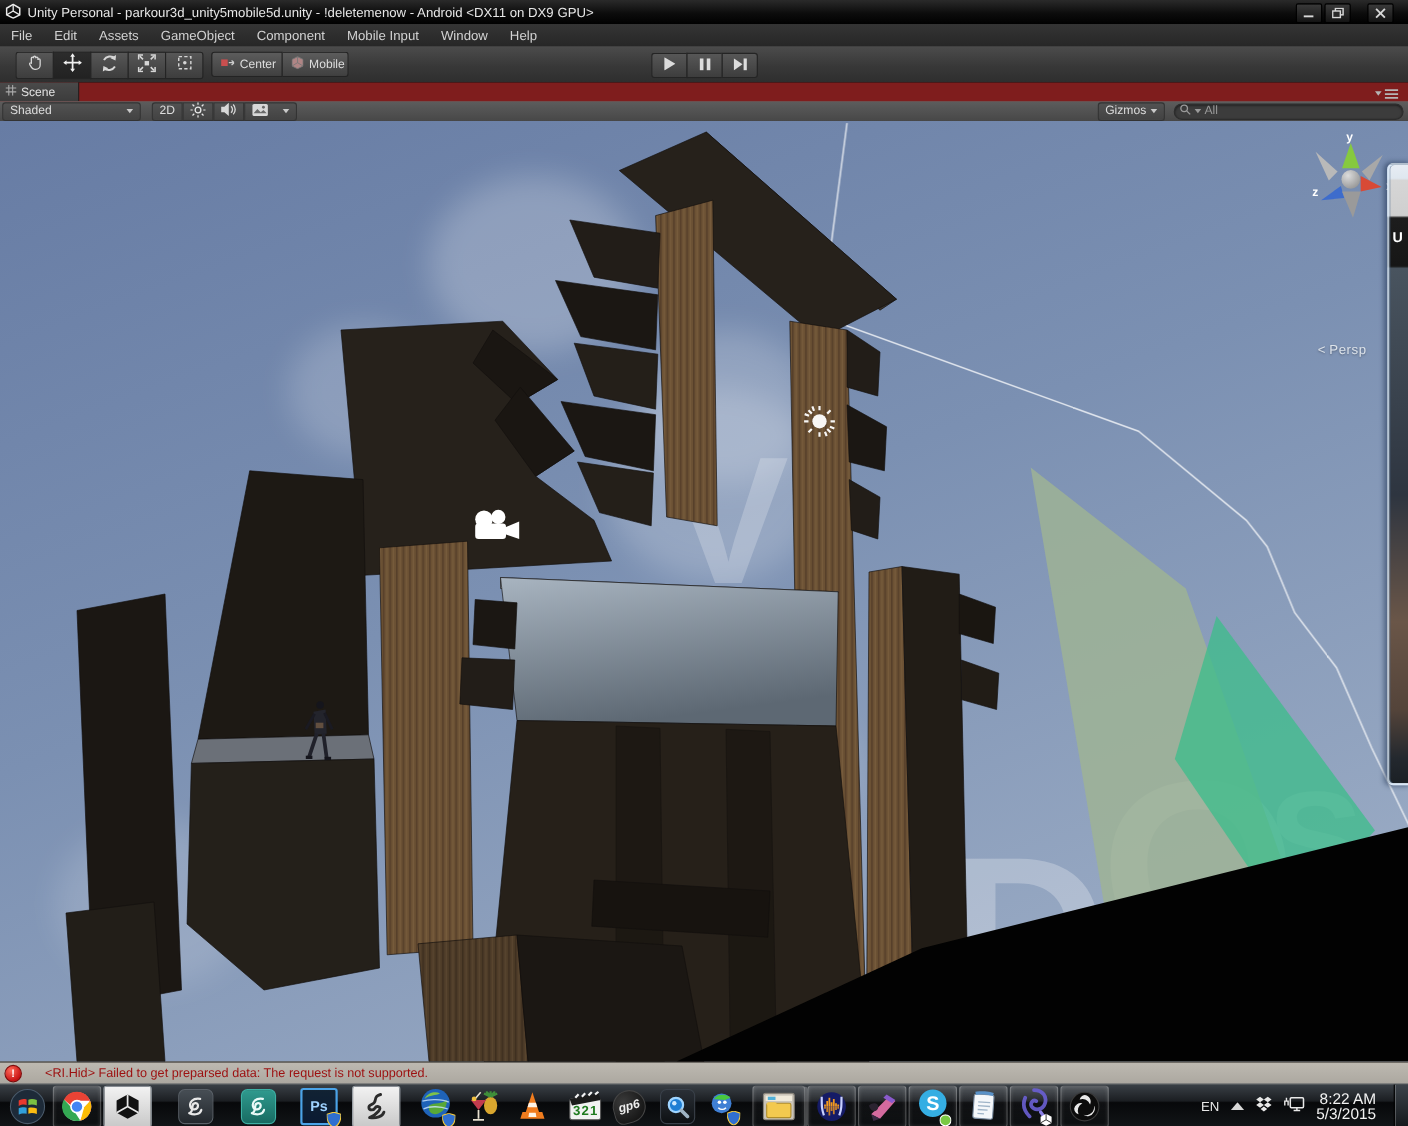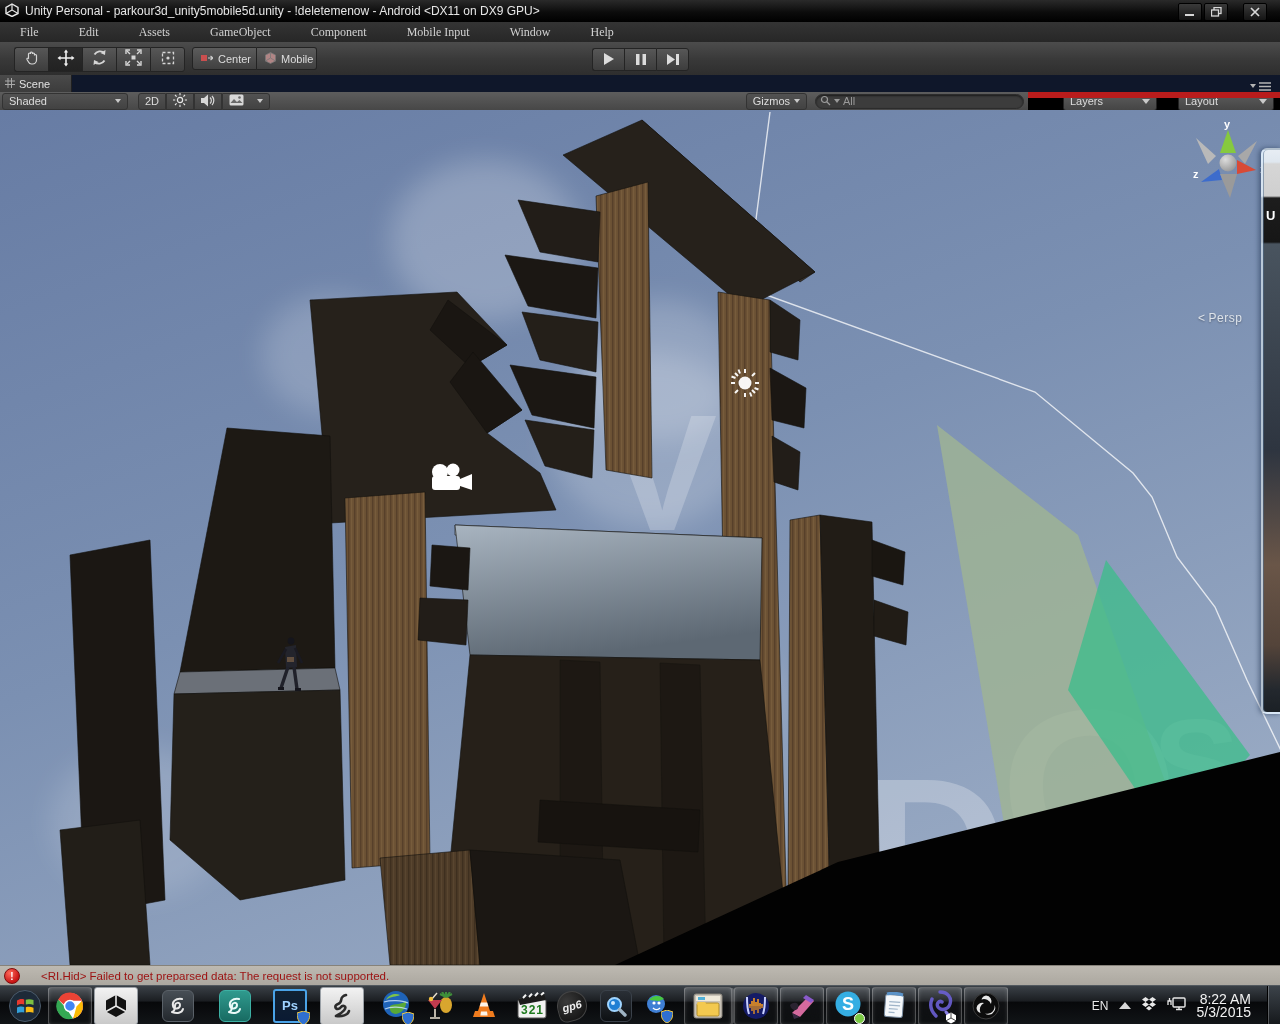--- a/index.html
+++ b/index.html
@@ -9,43 +9,43 @@
   
   .titlebar{left:0;top:0;width:1280px;height:22px;
     background:linear-gradient(#2a2a2a,#0c0c0c 55%,#000);border-bottom:1px solid #3a3a3a;
     display:flex;align-items:center;color:#e6e6e6;font-size:12px;}
   .titlebar .appico{margin:0 6px 0 5px;}
   .winbtn{width:22px;height:16px;top:3px;background:linear-gradient(#3a3a3a,#141414);
     border:1px solid #000;border-radius:2px;display:flex;align-items:center;justify-content:center;}
   
   .menubar{left:0;top:22px;width:1280px;height:20px;background:linear-gradient(#343434,#272727);
     border-bottom:1px solid #1a1a1a;display:flex;align-items:center;color:#d2d2d2;font-size:12px;}
-  .menubar .mi{padding:2px 20px;cursor:default;font-family:Liberation Serif, serif;}
+  .menubar .mi{padding:2px 10px;cursor:default;}
   
   .toolbar{left:0;top:42px;width:1280px;height:33px;
     background:linear-gradient(#4c4c4c,#383838 55%,#2e2e2e);border-bottom:1px solid #161616;}
   .tgroup{display:flex;position:absolute;top:5px;}
   .tbtn{width:33px;height:23px;background:linear-gradient(#575757,#3d3d3d);
     border:1px solid #242424;border-right:none;display:flex;align-items:center;justify-content:center;}
   .tbtn:first-child{border-radius:3px 0 0 3px;}
   .tbtn:last-child{border-radius:0 3px 3px 0;border-right:1px solid #242424;}
   .tbtn.sel{background:linear-gradient(#2c2c2c,#222);}
   .pillbtn{height:21px;background:linear-gradient(#5c5c5c,#404040);border:1px solid #232323;
     color:#ddd;font-size:11px;display:flex;align-items:center;padding:0 8px;gap:5px;}
   .ddbtn{height:18px;background:linear-gradient(#5e5e5e,#454545);border:1px solid #232323;
     border-radius:3px;color:#ddd;font-size:11px;display:flex;align-items:center;padding:0 6px;}
   .caret{width:0;height:0;border-left:4px solid transparent;border-right:4px solid transparent;
     border-top:5px solid #c9c9c9;margin-left:auto;}
   .caret.sm{border-left-width:3px;border-right-width:3px;border-top-width:4px;}
   
-  .tabbar{left:0;top:75px;width:1280px;height:17px;background:#0f172a;border-bottom:6px solid #b91c1c;}
+  .tabbar{left:0;top:75px;width:1280px;height:17px;background:#7f1d1d;border-bottom:1px solid #b91c1c;}
   .tab{position:absolute;left:0;top:0;height:17px;width:66px;background:linear-gradient(#4a4a4a,#3c3c3c);
     border-right:1px solid #202020;color:#e2e2e2;font-size:11px;display:flex;align-items:center;gap:4px;padding-left:5px;}
   
-  .scenebar{left:0;top:92px;width:1028px;height:18px;background:linear-gradient(#5d5d5d,#474747);
+  .scenebar{left:0;top:92px;width:1280px;height:18px;background:linear-gradient(#5d5d5d,#474747);
     border-bottom:2px solid #3e6db5;display:flex;align-items:center;font-size:11px;color:#ddd;}
   .sbtn{height:15px;border:1px solid #333;background:linear-gradient(#525252,#424242);
     display:flex;align-items:center;justify-content:center;padding:0 6px;gap:4px;}
   .searchbox{height:13px;background:#3c3c3c;border:1px solid #2c2c2c;border-radius:8px;
     box-shadow:inset 0 1px 2px rgba(0,0,0,.55);display:flex;align-items:center;color:#9a9a9a;
     padding:0 8px 0 4px;gap:3px;}
   
   .viewport{left:0;top:110px;width:1280px;height:855px;
     background:linear-gradient(160deg,#677ca4 0%,#7b90b2 45%,#a2b2c9 100%);}
   .viewport svg{position:absolute;left:0;top:0;}

